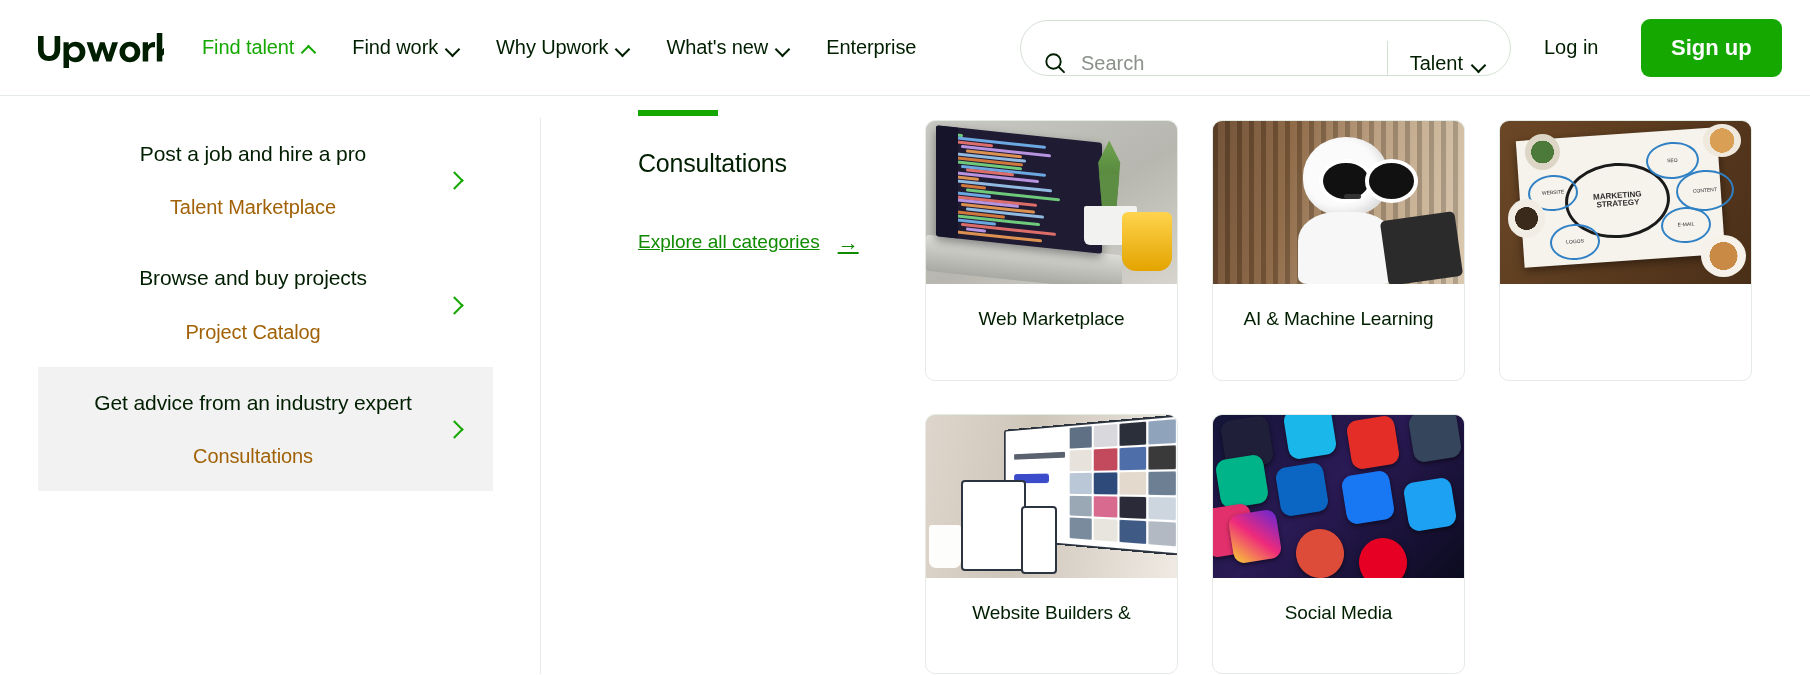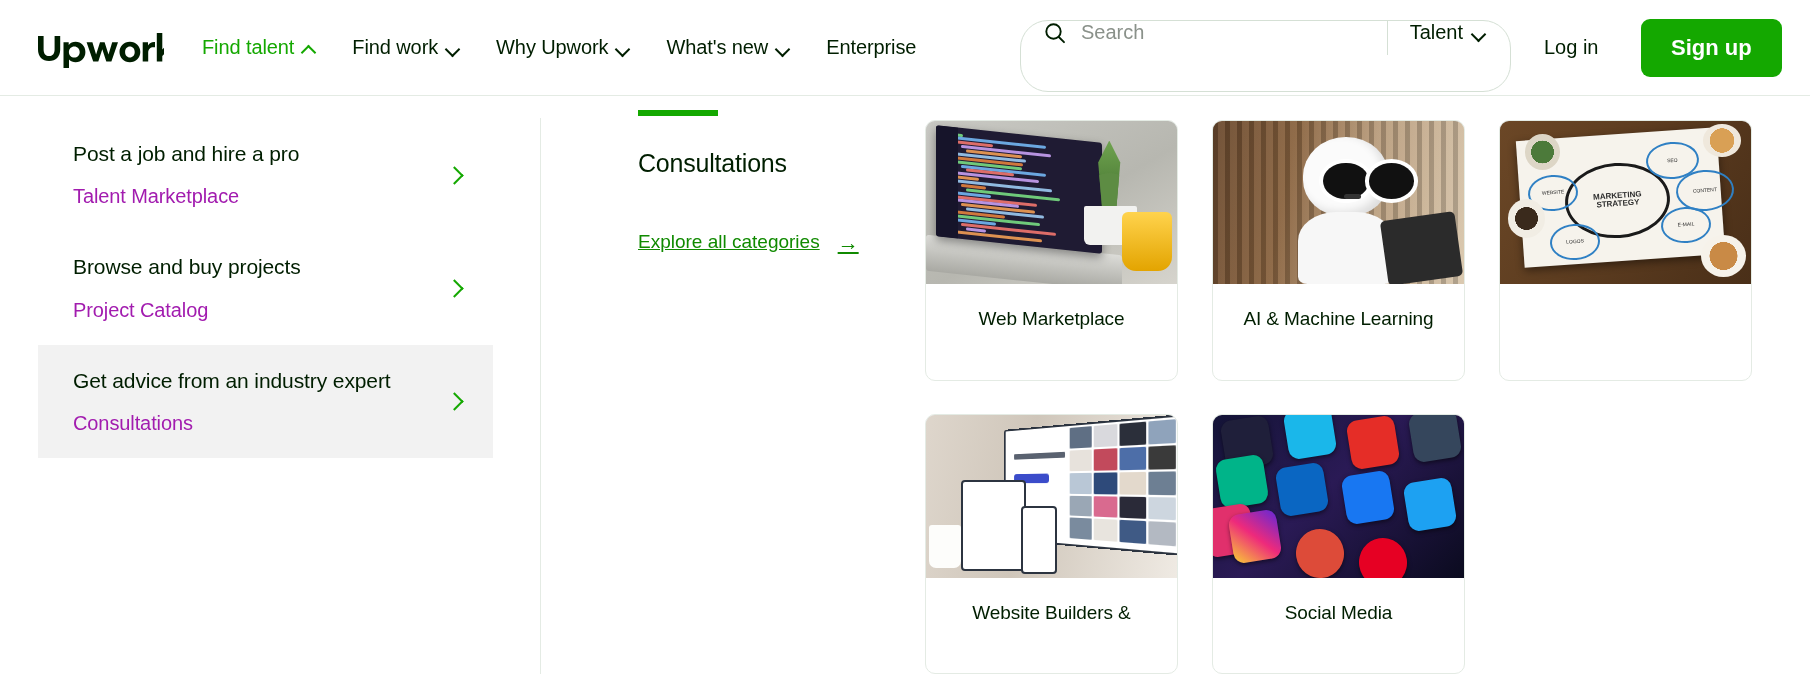--- a/index.html
+++ b/index.html
@@ -61,25 +61,25 @@
     border-bottom: 2px solid currentColor;
     transform: rotate(45deg);
   }
   .chev.up::before { transform: rotate(-135deg); top: 3px; }
 
   .search-wrap {
     position: absolute;
     left: 1020px;
     top: 20px;
     width: 491px;
-    height: 72px;
+    height: 56px;
     border: 1px solid #d5e0d5;
     border-radius: 28px;
     display: flex;
-    align-items: flex-start;
+    align-items: flex-end;
     background: #fff;
   }
   .search-icon {
     margin-left: 22px;
     width: 24px; height: 24px;
     flex: 0 0 auto;
   }
   .search-input {
     flex: 1 1 auto;
     border: none;
@@ -156,32 +156,33 @@
     background: #e4ebe4;
   }
 
   .side-item {
     position: relative;
     width: 455px;
     margin-left: 38px;
     padding: 22px 60px 22px 35px;
     cursor: pointer;
     border-radius: 0;
+    text-align: center;
   }
   .side-item.selected { background: #f2f2f2; }
   .side-title {
     font-size: 21px;
     color: #001e00;
     line-height: 1.35;
     letter-spacing: -0.1px;
   }
   .side-sub {
-    margin-top: 15px;
+    margin-top: 26px;
     font-size: 20px;
-    color: #a21caf;
+    color: #a16207;
     line-height: 1.3;
     letter-spacing: -0.1px;
   }
   .side-arrow {
     position: absolute;
     right: 33px;
     top: 50%;
     transform: translateY(-50%);
     width: 12px; height: 12px;
   }

